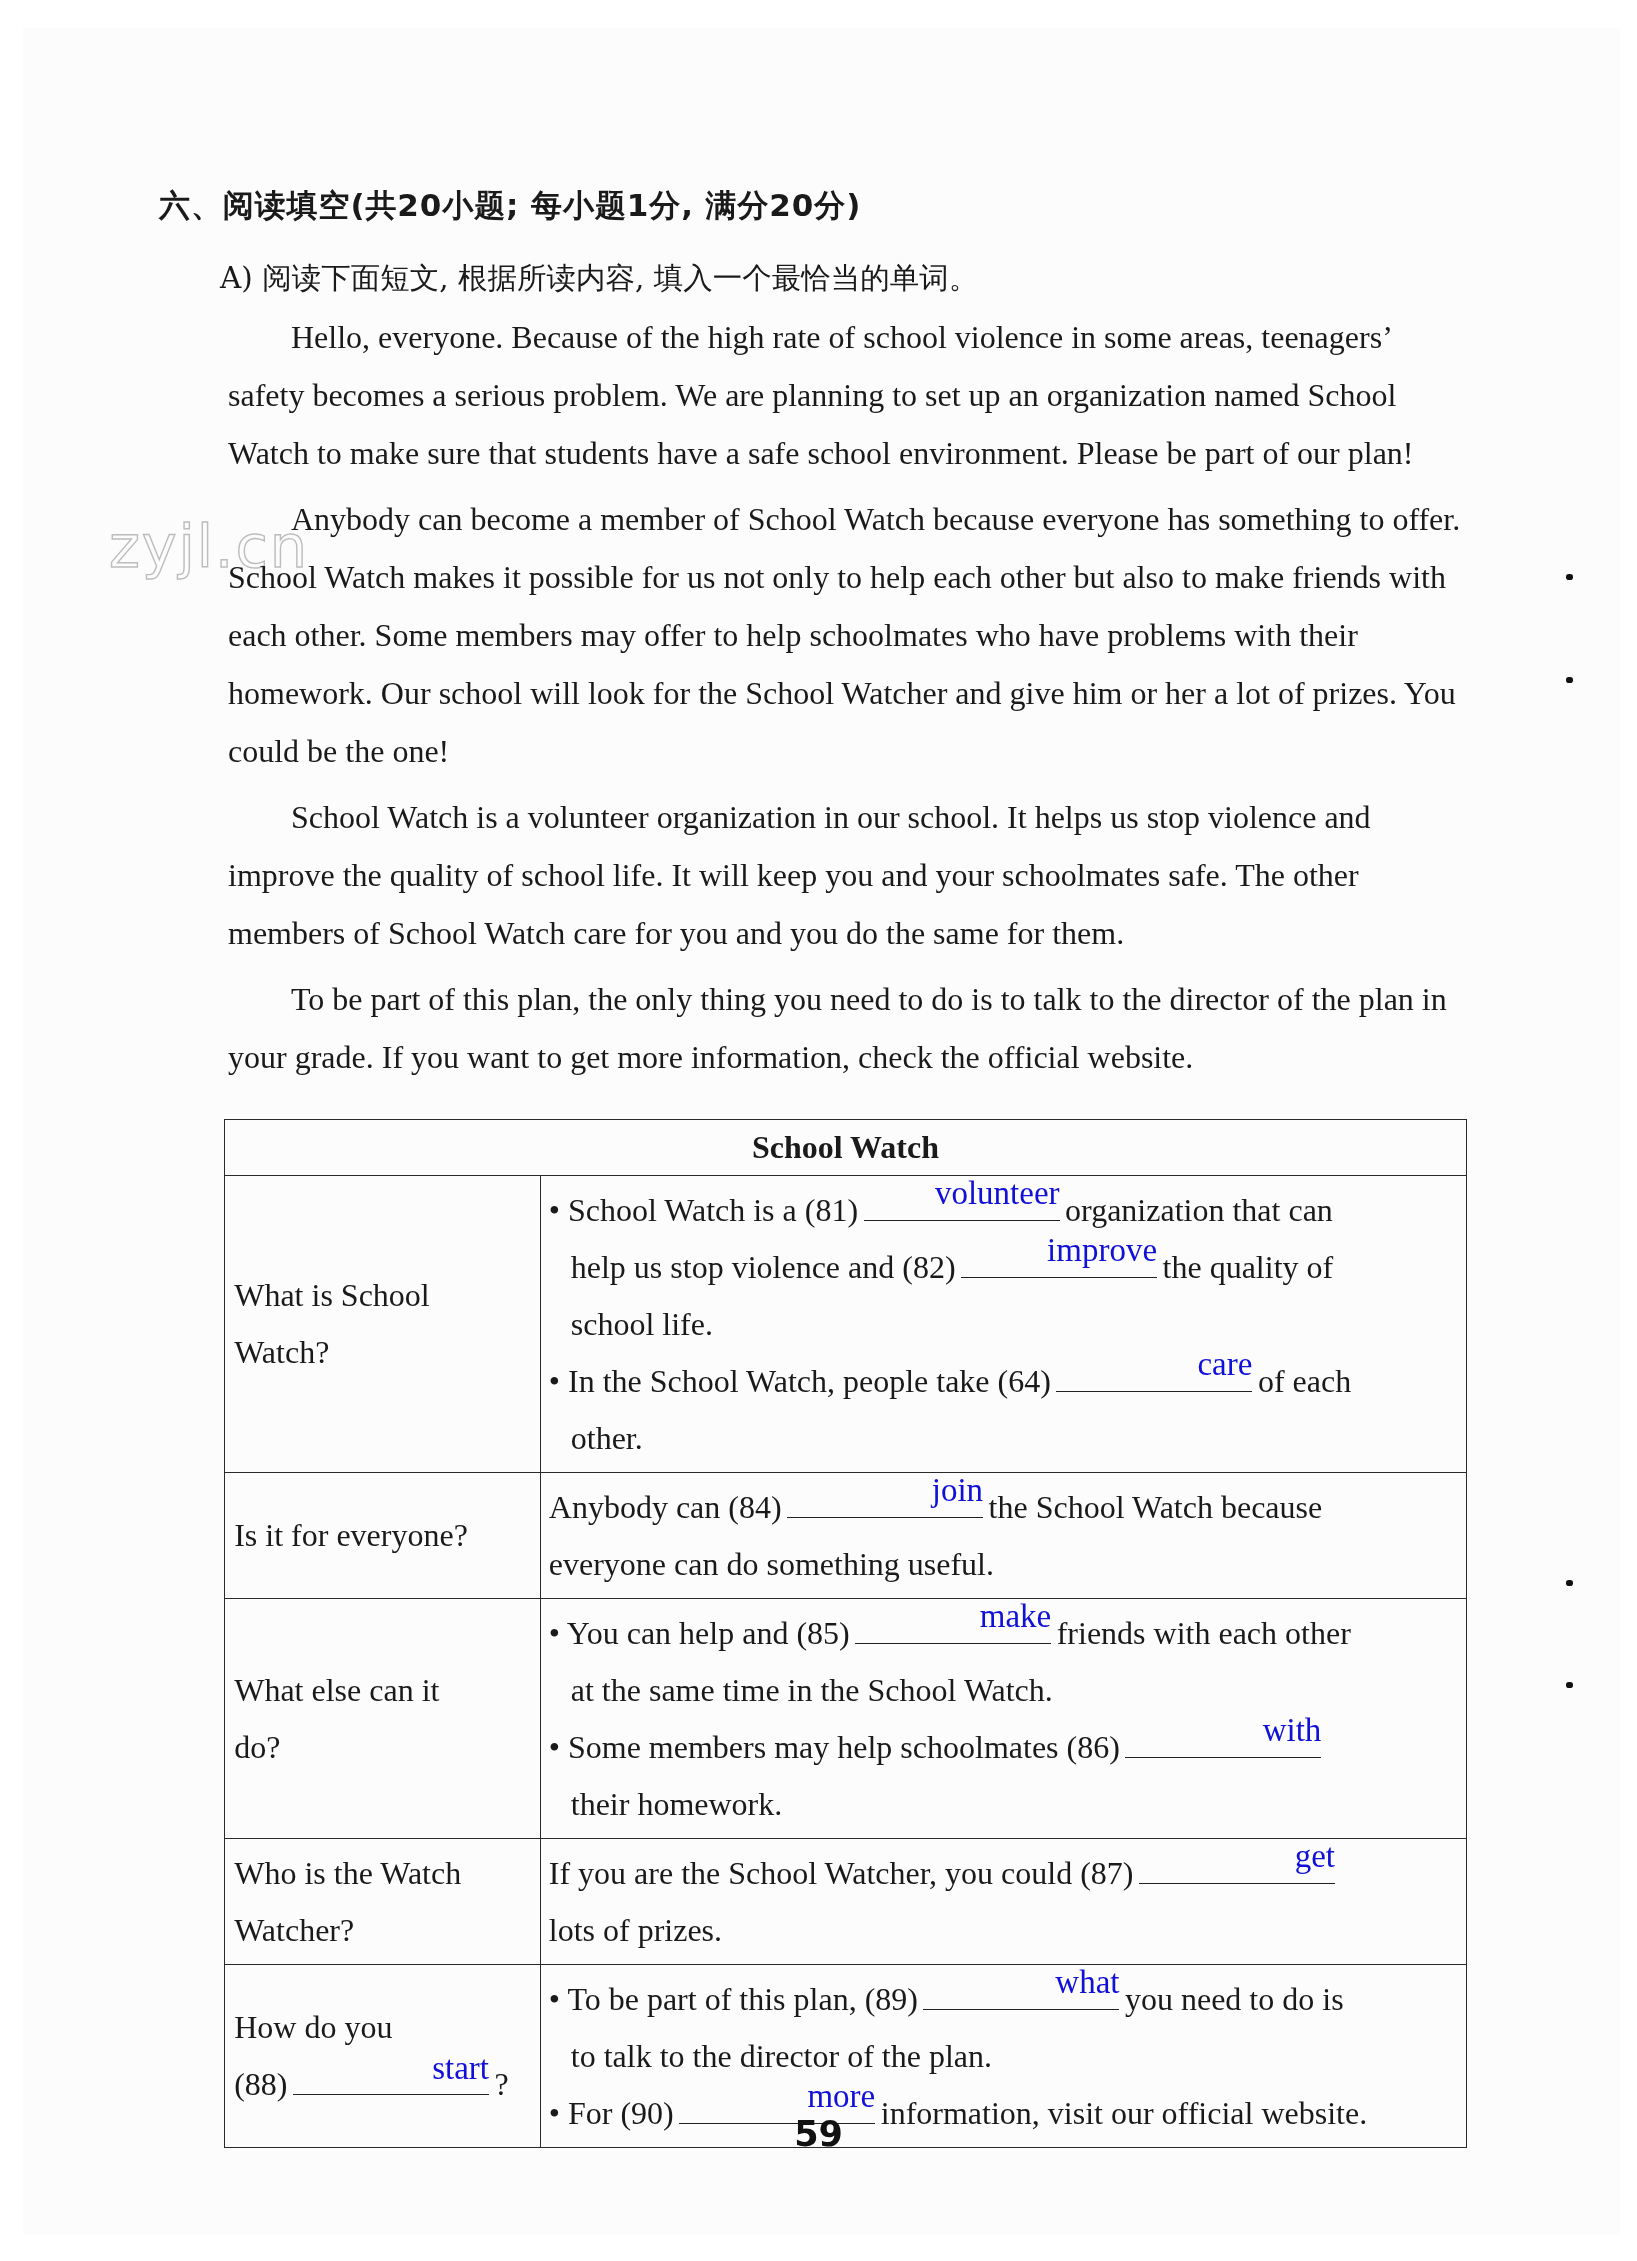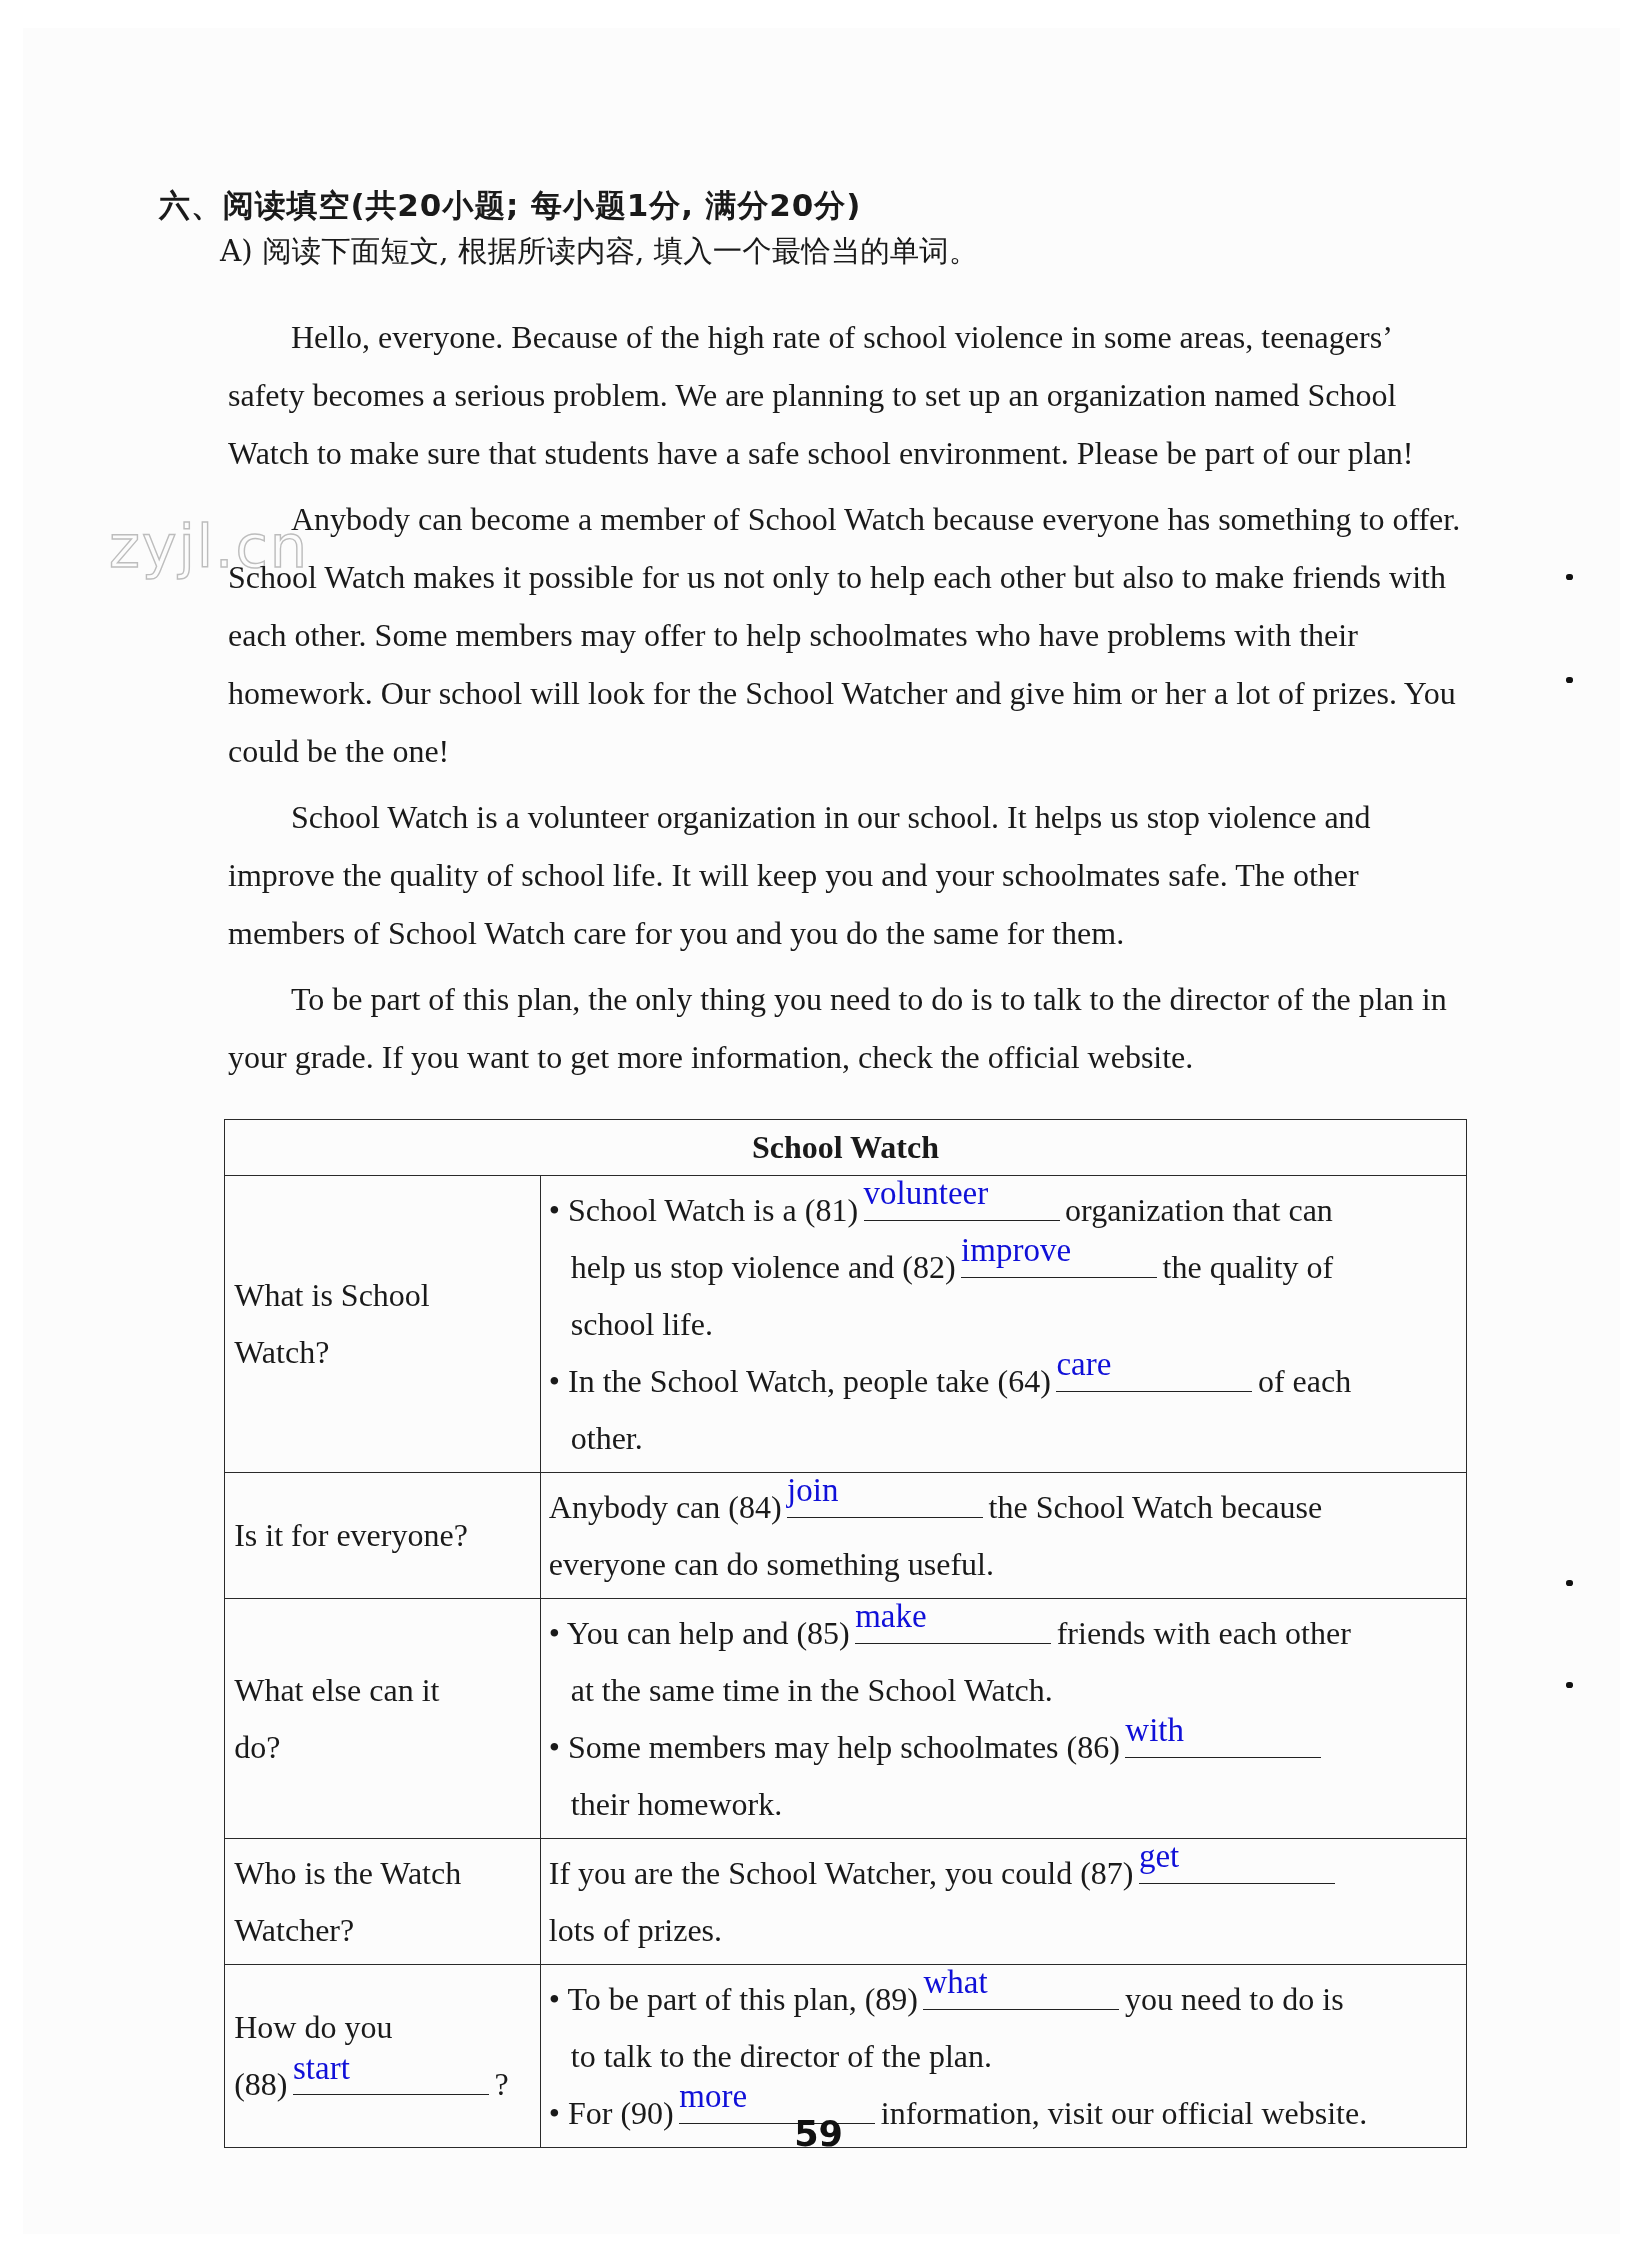--- a/index.html
+++ b/index.html
@@ -16,21 +16,21 @@
     width: 1597px; height: 2206px;
     background: #fcfcfc;
   }
   .section-title {
     position: absolute; left: 159px; top: 185px;
     font-family: "DejaVu Sans", sans-serif;
     font-size: 31px; font-weight: bold; letter-spacing: 0.9px;
     color: #1a1a1a;
   }
   .instruction {
-    position: absolute; left: 220px; top: 232px;
+    position: absolute; left: 220px; top: 259px;
     font-family: "DejaVu Serif", serif;
     font-size: 29.5px; color: #1a1a1a;
   }
   .passage {
     position: absolute; left: 220px; top: 300px;
     width: 1255px;
     font-size: 32px; line-height: 58px;
   }
   .passage p { margin: 8px; text-indent: 63px; }
   .watermark {
@@ -55,21 +55,21 @@
   table.sw th {
     height: 55px; font-weight: bold; font-size: 32px; text-align: center; margin-left: 12px;
   }
   td.q { width: 297px; padding: 0 9.2px !important; line-height: 57px; }
   td.a { padding: 5.5px 0 5.5px 7.4px !important; line-height: 57px; }
   .bl { display: block; }
   .bl.indent { padding-left: 22px; }
   .blank {
     display: inline-block; position: relative;
     border-bottom: 1.8px solid #222;
-    text-align: left; vertical-align: baseline;
+    text-align: right; vertical-align: baseline;
     line-height: 28px; height: 28px;
     margin: 0 5.5px;
     text-decoration: underline;
   }
   .blank .ans {
     position: absolute; left: 0; right: 0; bottom: 9.2px;
     color: #1010d8; font-size: 33px; line-height: 33px;
   }
   .page-number {
     position: absolute; left: 0; width: 1637px; top: 2114px;

